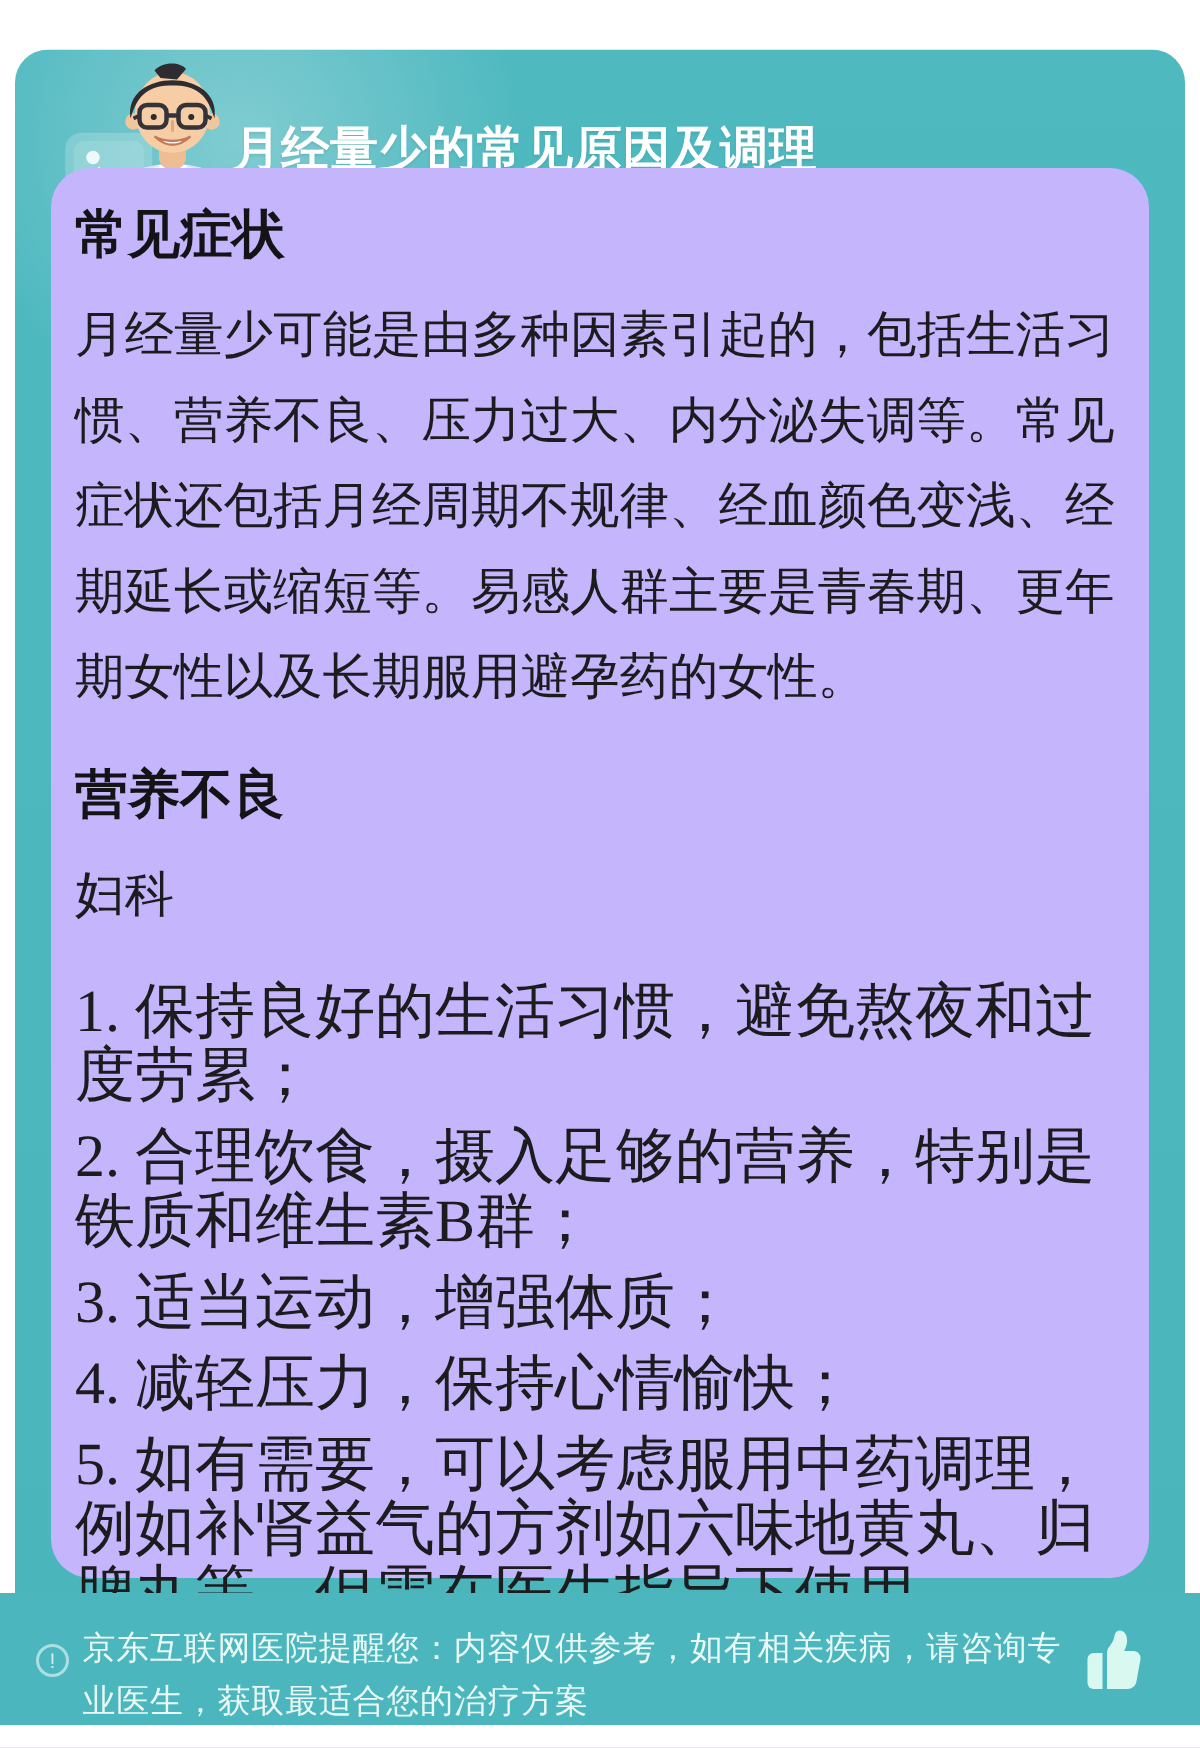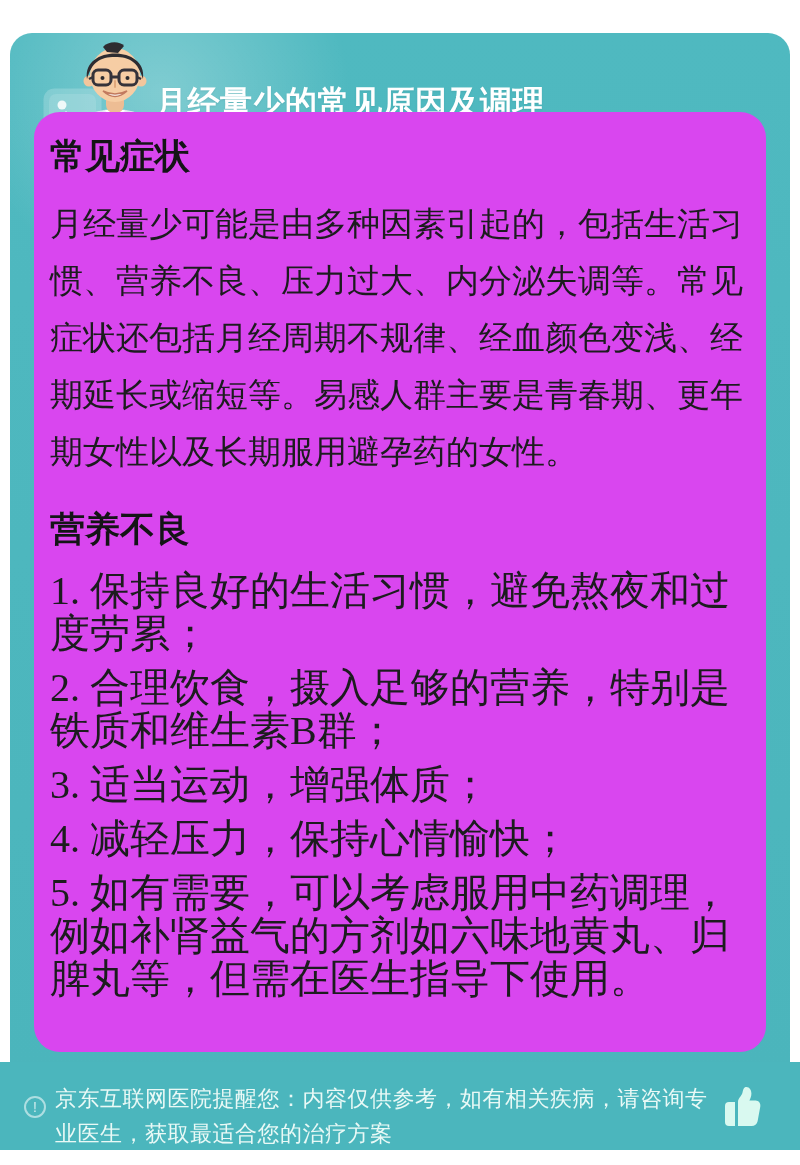--- a/index.html
+++ b/index.html
@@ -14,31 +14,31 @@
     position:absolute;left:10px;top:33px;width:780px;height:1040px;
     border-radius:22px 22px 0 0;
     background:
       radial-gradient(circle at 150px 60px, rgba(255,255,255,0.28), rgba(255,255,255,0) 190px),
       linear-gradient(180deg,#4fb9c0 0%,#4bb5bc 100%);
   }
   
   .header{position:absolute;left:10px;top:33px;width:780px;height:79px;}
   .title{
     position:absolute;left:145px;top:49px;width:560px;
-    font-family:Liberation Sans, sans-serif;
+    font-family:Liberation Mono, monospace;
     font-weight:bold;font-size:32px;line-height:40px;color:#ffffff;
     letter-spacing:0.5px;
     text-shadow:0 1px 2px rgba(0,60,60,0.10);
   }
   .photo-icon{position:absolute;left:32px;top:54px;width:61px;height:48px;}
   .avatar{position:absolute;left:48px;top:4px;width:115px;height:108px;}
   
   .card{
     position:absolute;left:34px;top:112px;width:732px;height:940px;
-    background:#d946ef;border-radius:26px;
+    background:#c4b5fd;border-radius:26px;
     padding:22px 16px 34px 16px;box-sizing:border-box;
   }
   .card h2{
     margin:0 0 16px 0;font-size:35px;line-height:46px;font-weight:bold;color:#141416;
   }
   .card p{margin:0 0 26px 0;font-size:33px;line-height:57px;color:#1c1c1e;}
   .card .list-item{margin:0 0 11px 0;font-size:40px;line-height:43px;color:#1c1c1e;}
   .card .list-item:last-child{margin-bottom:0;}
   .section{margin:0;}
   
@@ -101,20 +101,21 @@
   <div class="title">月经量少的常见原因及调理</div>
 </div>
 
 <main class="card">
   <section class="section">
     <h2>常见症状</h2>
     <p>月经量少可能是由多种因素引起的，包括生活习惯、营养不良、压力过大、内分泌失调等。常见症状还包括月经周期不规律、经血颜色变浅、经期延长或缩短等。易感人群主要是青春期、更年期女性以及长期服用避孕药的女性。</p>
   </section>
   <section class="section">
     <h2>营养不良</h2>
+    <p>妇科</p>
   </section>
   <section class="section">
     <div class="list-item">1. 保持良好的生活习惯，避免熬夜和过度劳累；</div>
     <div class="list-item">2. 合理饮食，摄入足够的营养，特别是铁质和维生素B群；</div>
     <div class="list-item">3. 适当运动，增强体质；</div>
     <div class="list-item">4. 减轻压力，保持心情愉快；</div>
     <div class="list-item">5. 如有需要，可以考虑服用中药调理，例如补肾益气的方剂如六味地黄丸、归脾丸等，但需在医生指导下使用。</div>
   </section>
 </main>
 

